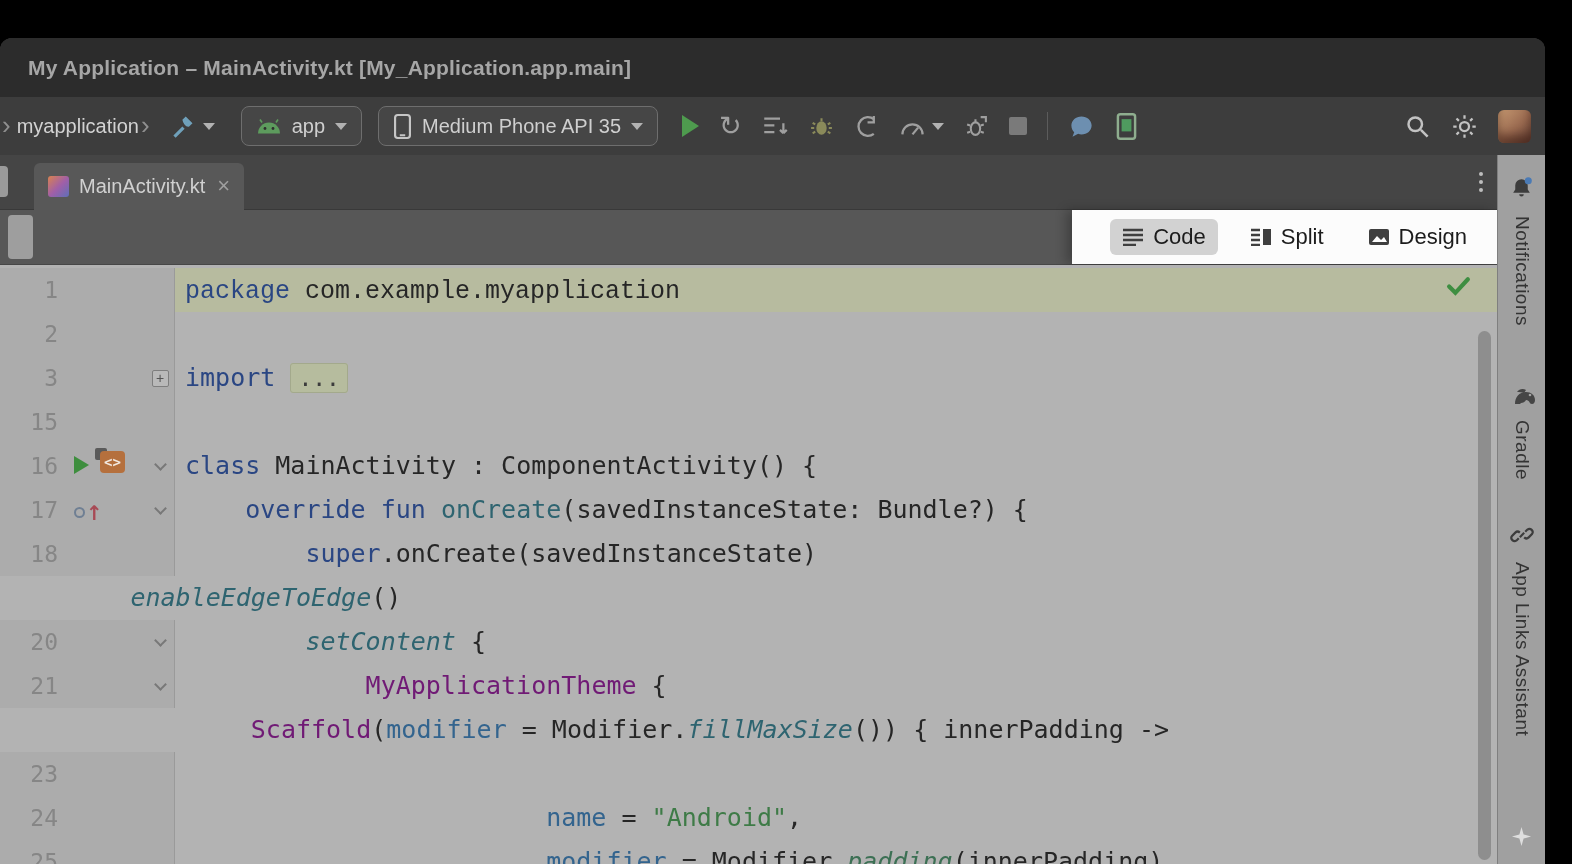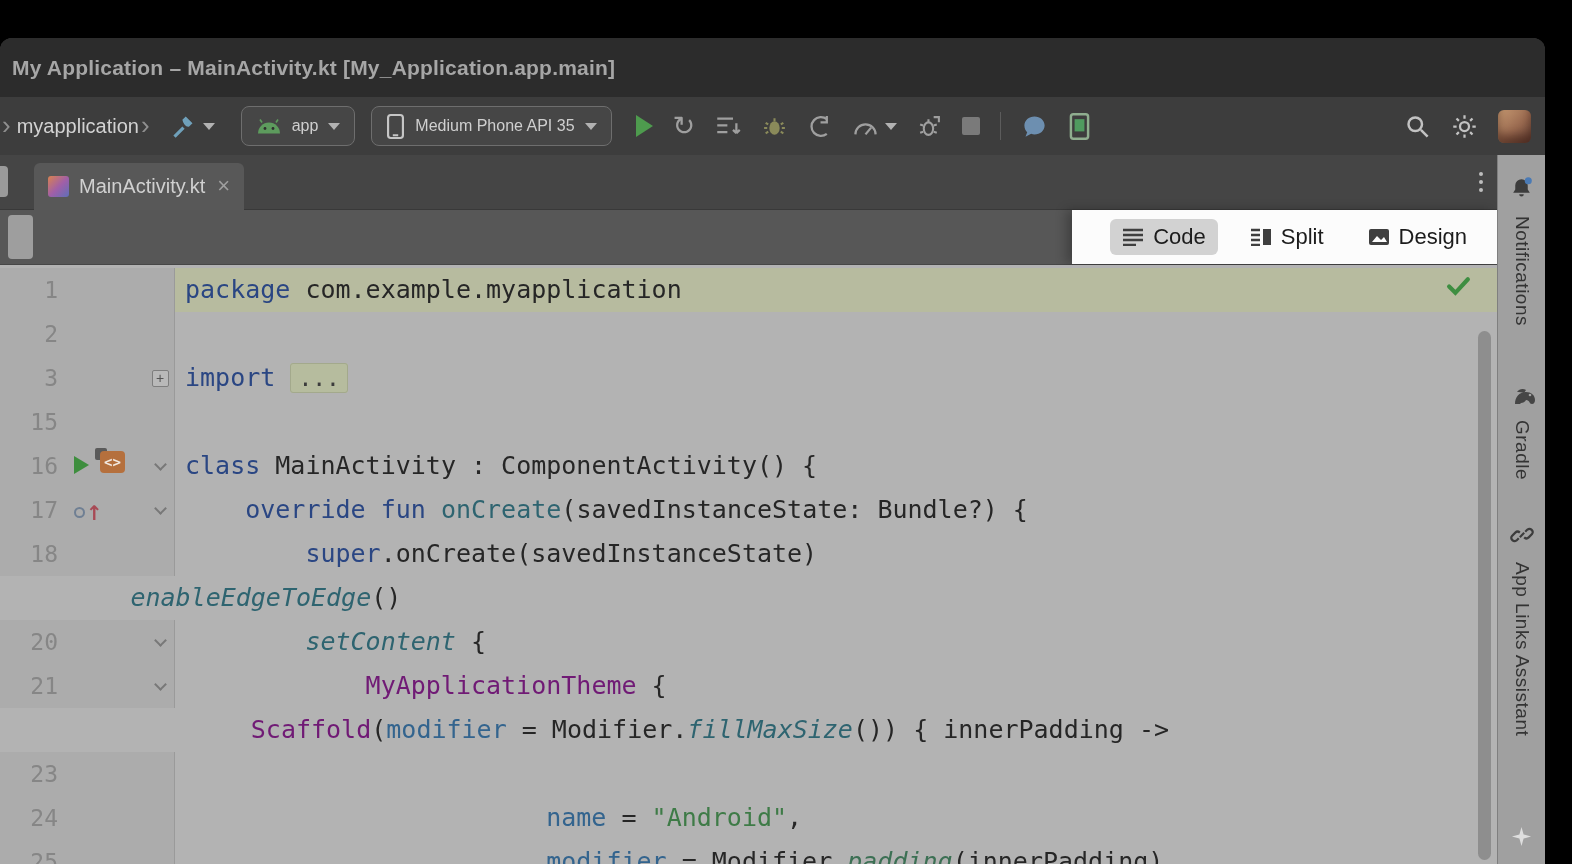--- a/index.html
+++ b/index.html
@@ -1,30 +1,30 @@
 <!DOCTYPE html>
 <html><head>
 <meta charset="utf-8">
 <style>
   *{margin:0;padding:0;box-sizing:border-box}
   html,body{width:1572px;height:864px;overflow:hidden;background:#000;font-family:"Liberation Sans",sans-serif;}
   .window{position:absolute;left:0;top:38px;width:1545px;height:826px;background:#3d3d3d;border-radius:12px 12px 0 0;overflow:hidden;}
 
   
-  .titlebar{position:absolute;top:0;left:0;right:0;height:59px;background:#2c2c2c;display:flex;align-items:center;padding-left:12px;}
+  .titlebar{position:absolute;top:0;left:0;right:0;height:59px;background:#2c2c2c;display:flex;align-items:center;padding-left:28px;}
   .titlebar .t{color:#a6a6a6;font-weight:bold;font-size:21px;letter-spacing:.2px;}
 
   
   .toolbar{position:absolute;top:59px;left:0;right:0;height:58px;background:#3d3d3d;display:flex;align-items:center;padding:0 14px 0 0;}
   .crumb-chev{color:#8f8f8f;font-size:26px;margin:0 6px 2px 2px;}
   .proj-label{color:#d2d2d2;font-size:20px;}
   .tb-btn{display:flex;align-items:center;gap:6px;margin-left:14px;cursor:default;}
   .caret{width:0;height:0;border-left:6px solid transparent;border-right:6px solid transparent;border-top:7px solid #b2b2b2;}
   .pill{display:flex;align-items:center;gap:10px;height:40px;padding:0 14px;border:1px solid #6e6e6e;border-radius:8px;background:#464646;margin-left:26px;}
-  .pill .lbl{color:#cfcfcf;font-size:16px;}
+  .pill .lbl{color:#cfcfcf;font-size:20px;}
   .play{width:0;height:0;border-left:17px solid #4e9b4e;border-top:11px solid transparent;border-bottom:11px solid transparent;margin-left:24px;}
   .gicon{color:#9f9f9f;display:flex;align-items:center;margin-left:20px;}
   .glyph{font-size:27px;line-height:1;color:#9f9f9f;}
   .stopbox{width:18px;height:18px;background:#8f8f8f;border-radius:2px;opacity:.75;}
   .tb-sep{width:1px;height:28px;background:#5c5c5c;margin-left:20px;}
   .right-group{margin-left:auto;display:flex;align-items:center;}
   .avatar{width:33px;height:33px;border-radius:6px;margin-left:20px;background:linear-gradient(135deg,#c79a72 0%,#9a6a50 55%,#5f3d33 100%);box-shadow:inset 0 -8px 10px rgba(60,30,20,.55);}
 
   
   .tabbar{position:absolute;top:117px;left:0;width:1497px;height:55px;background:#454545;border-bottom:1px solid #393939;display:flex;align-items:center;}
@@ -256,21 +256,21 @@
   </div>
 
   <div class="editor">
     <div>
         <div class="eline">
           <div class="gutter">
             <span class="lnum">1</span>
             <span class="gicons"></span>
             <span class="gfold"></span>
           </div>
-          <div class="code hl"><span style="padding-left: 0ch;"><span class="tk-kw">package</span><span class="tk-pl"> com.example.myapplication</span></span></div>
+          <div class="code hl"><span style="padding-left: 0ch; font-family: Liberation Mono, monospace;"><span class="tk-kw">package</span><span class="tk-pl"> com.example.myapplication</span></span></div>
         </div>
         <div class="eline">
           <div class="gutter">
             <span class="lnum">2</span>
             <span class="gicons"></span>
             <span class="gfold"></span>
           </div>
           <div class="code"><span style="padding-left: 0ch;"></span></div>
         </div>
         <div class="eline">

